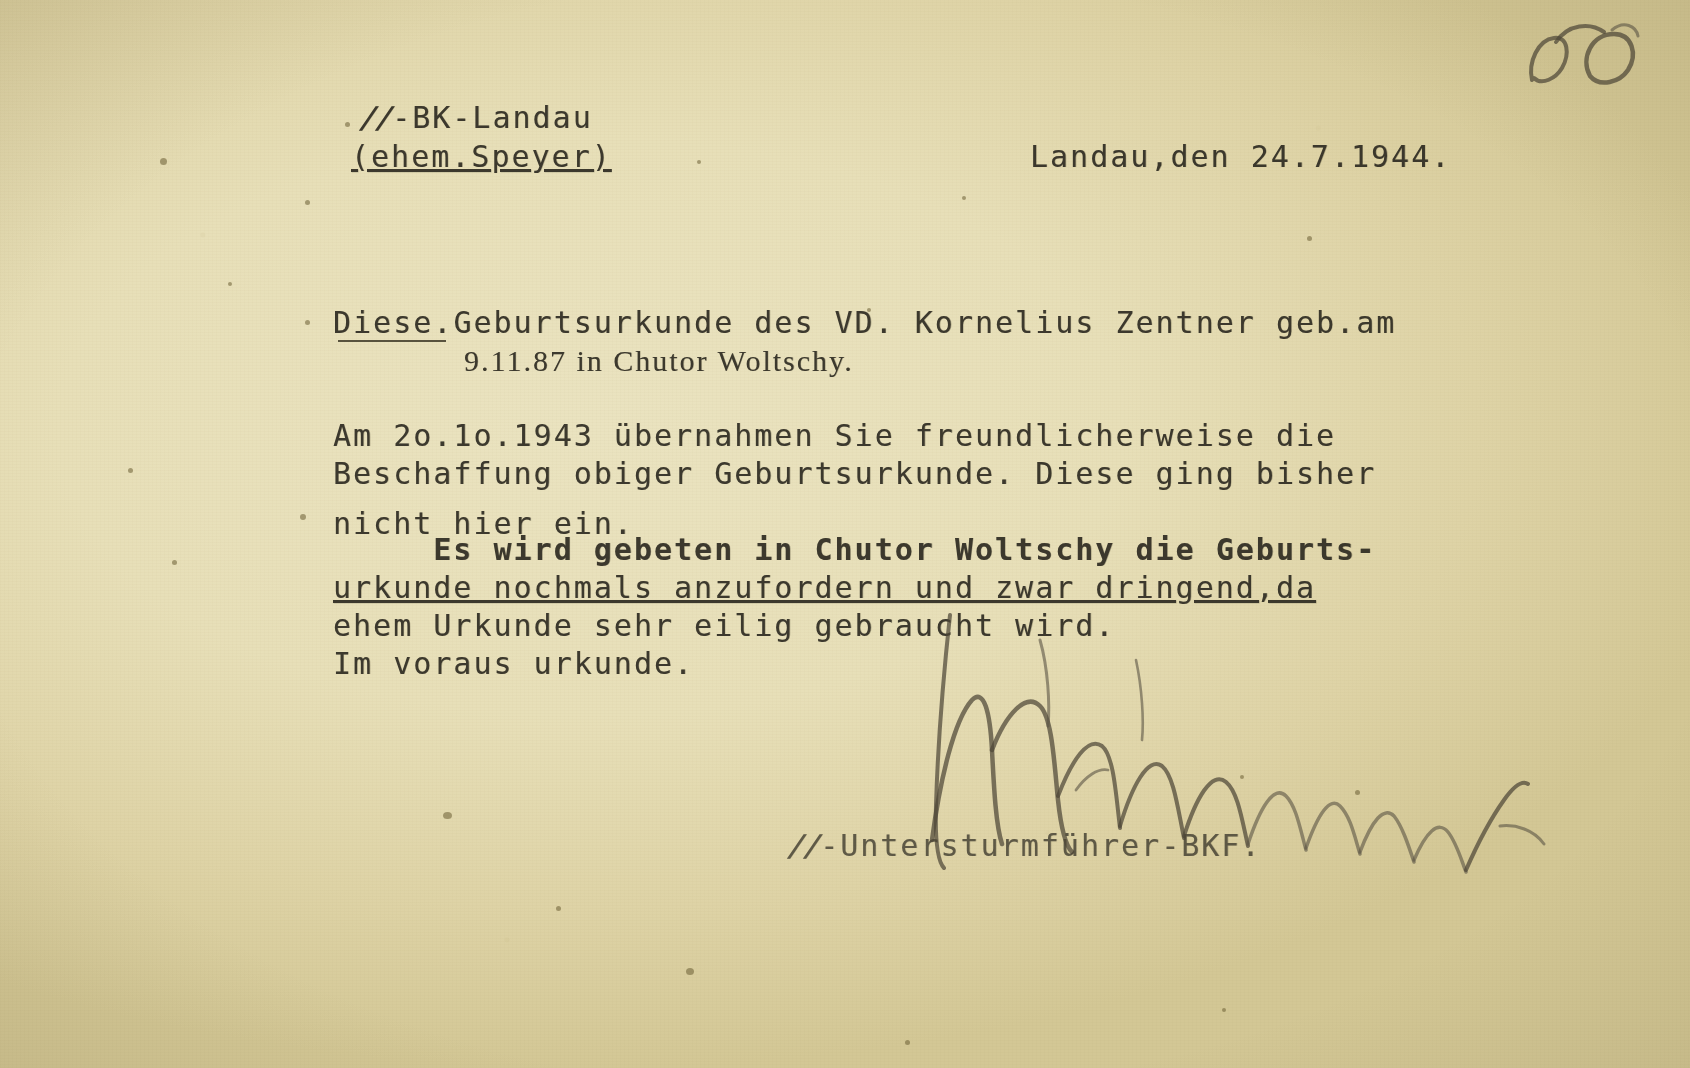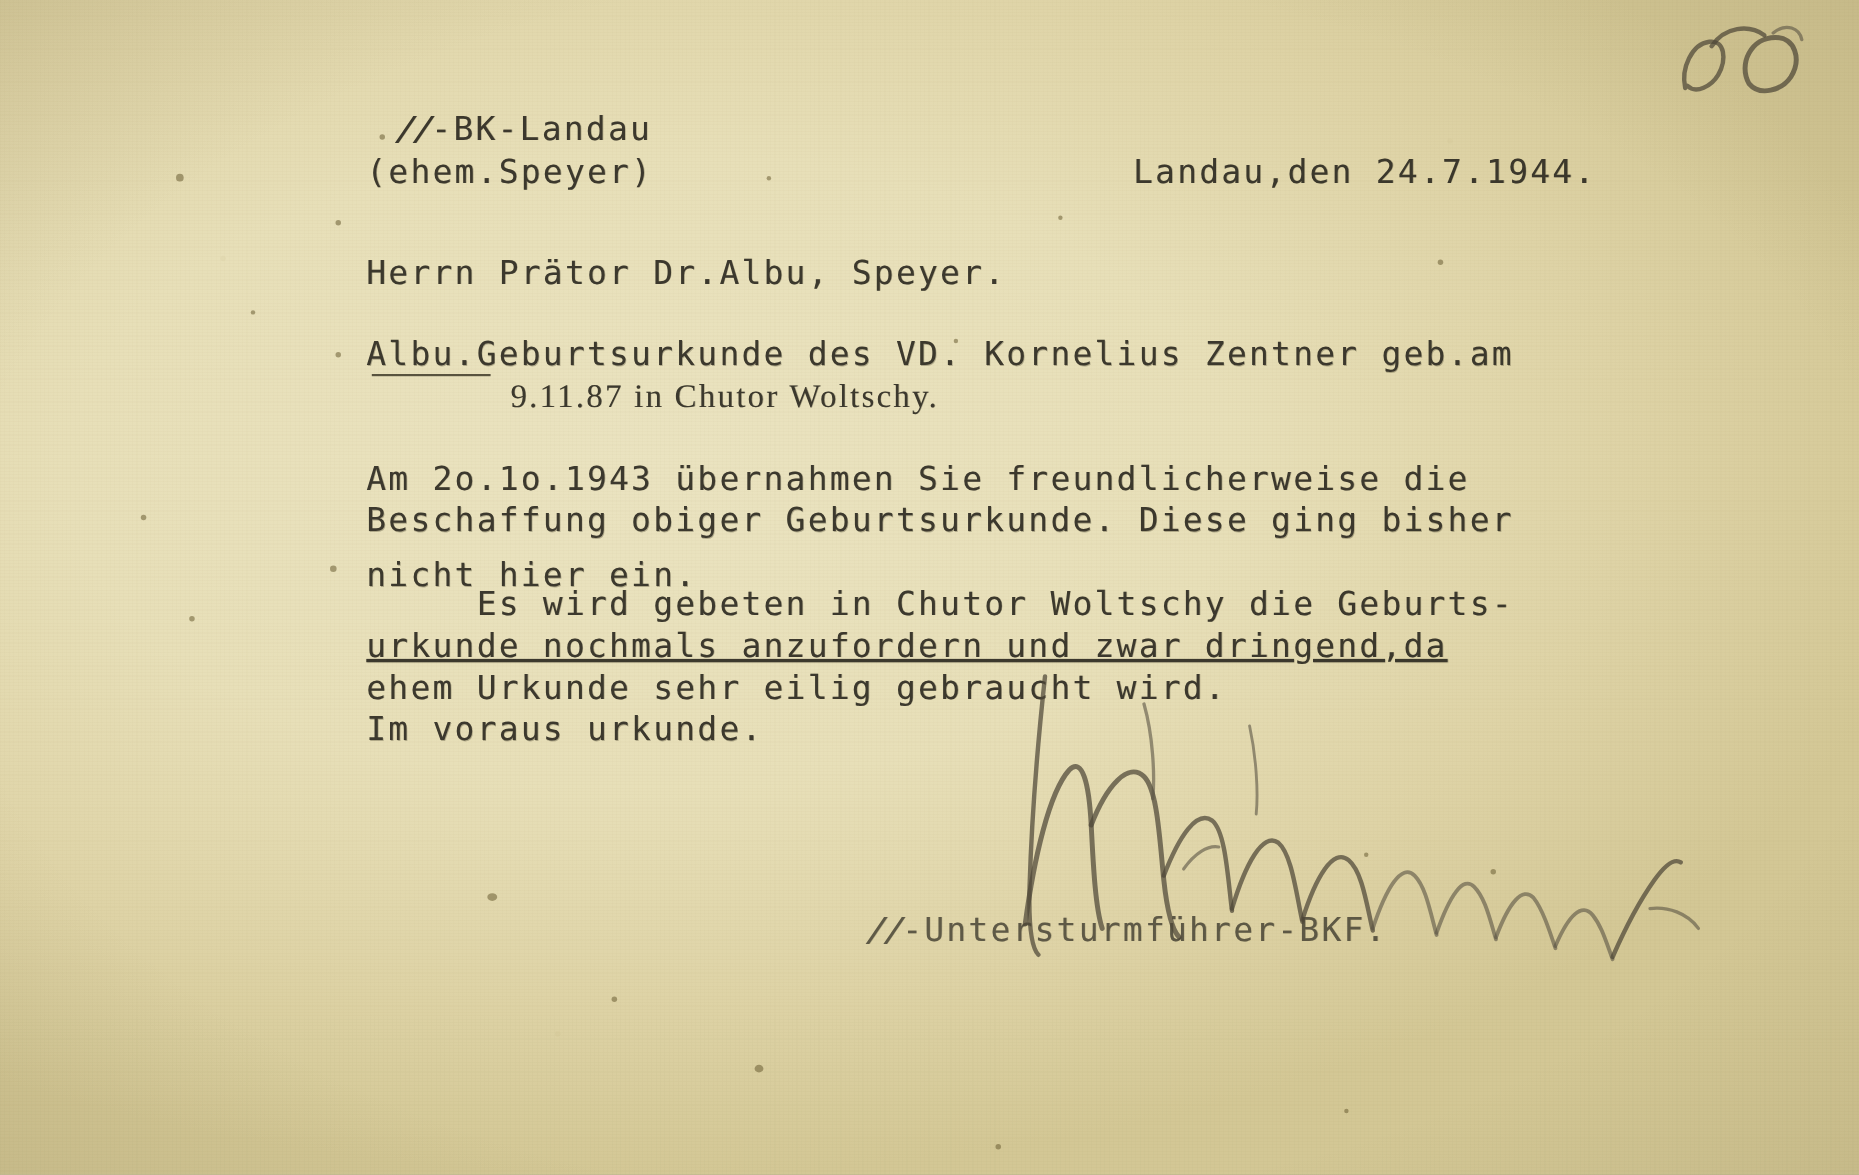--- a/index.html
+++ b/index.html
@@ -133,33 +133,32 @@
   <div id="archive-mark" style="left:1520px; top:18px;">
     <svg width="130" height="80" viewBox="0 0 130 80">
       <path class="pen" style="stroke-width:4" d="M12,62 C8,44 18,22 34,20 C48,18 50,36 42,50 C36,60 22,68 14,60"></path>
       <path class="pen" style="stroke-width:4" d="M36,24 C48,6 70,4 84,14"></path>
       <path class="pen" style="stroke-width:4.5" d="M70,58 C60,40 72,16 94,16 C112,16 118,36 108,52 C100,64 80,70 70,58 Z"></path>
       <path class="pen-thin" style="stroke-width:3" d="M92,12 C104,2 116,8 118,18"></path>
     </svg>
   </div>
 
   <div class="typed" style="left:360px; top:100px;"><span class="rune">//</span><span>-BK-Landau</span></div>
-  <div class="typed" style="left:333px; top:139px;">(ehem.Speyer)</div>
+  <div class="typed" style="left:351px; top:139px;text-decoration:underline;">(ehem.Speyer)</div>
   <div class="typed" style="left:1030px; top:139px;">Landau,den 24.7.1944.</div>
 
-  <div class="typed" style="left:333px; top:231px;">Herrn Prätor Dr.Albu, Speyer.</div>
 
-  <div class="typed" style="left:333px; top:305px;"><span>Albu.</span><span>Geburtsurkunde des VD. Kornelius Zentner geb.am</span></div>
+  <div class="typed" style="left:333px; top:305px;"><span>Diese.</span><span>Geburtsurkunde des VD. Kornelius Zentner geb.am</span></div>
   <div class="underline-betr" style="left:338px; top:340px; width:108px;"></div>
   <div class="typed" style="left:464px; top:344px;font-family:Liberation Serif, serif;">9.11.87 in Chutor Woltschy.</div>
 
   <div class="typed" style="left:333px; top:418px;">Am 2o.1o.1943 übernahmen Sie freundlicherweise die</div>
   <div class="typed" style="left:333px; top:456px;">Beschaffung obiger Geburtsurkunde. Diese ging bisher</div>
   <div class="typed" style="left:333px; top:494px;margin-top:12px;">nicht hier ein.</div>
-  <div class="typed" style="left:333px; top:532px;">     Es wird gebeten in Chutor Woltschy die Geburts-</div>
+  <div class="typed" style="left:333px; top:532px;font-weight:bold;">     Es wird gebeten in Chutor Woltschy die Geburts-</div>
   <div class="typed" style="left:333px; top:570px;text-decoration:underline;">urkunde nochmals anzufordern und zwar dringend,da</div>
   <div class="typed" style="left:333px; top:608px;">ehem Urkunde sehr eilig gebraucht wird.</div>
   <div class="typed" style="left:333px; top:646px;">Im voraus urkunde.</div>
 
   <div class="typed faint" style="left:788px; top:828px;"><span class="rune">//</span><span>-Untersturmführer-BKF.</span></div>
 
   <div id="signature" style="left:880px; top:600px;">
     <svg width="690" height="320" viewBox="0 0 690 320">
       <path class="pen" style="stroke-width:4" d="M70,15 C64,70 58,140 56,205 C55,240 58,262 64,268"></path>
       <path class="pen" style="stroke-width:4.5" d="M52,240 C60,180 74,120 92,100 C104,88 110,112 112,150 C114,190 116,226 122,244"></path>

